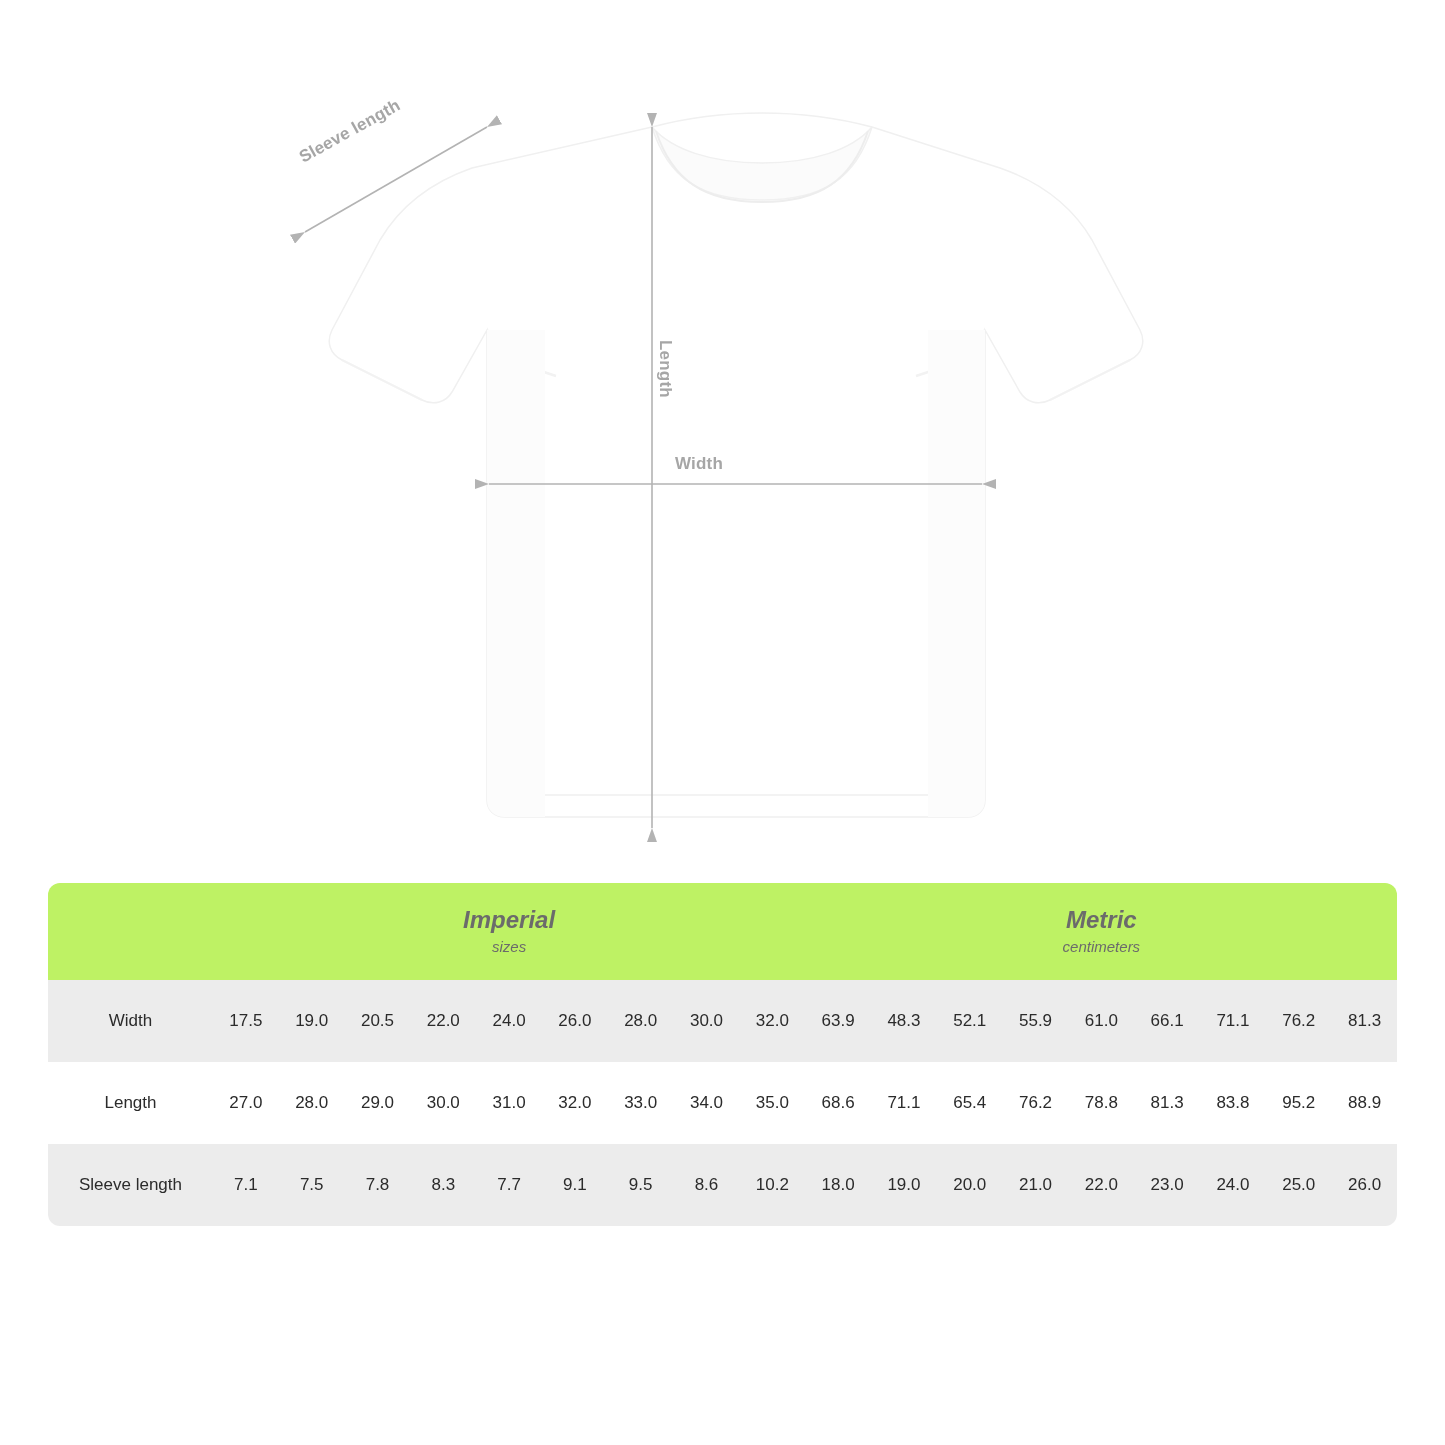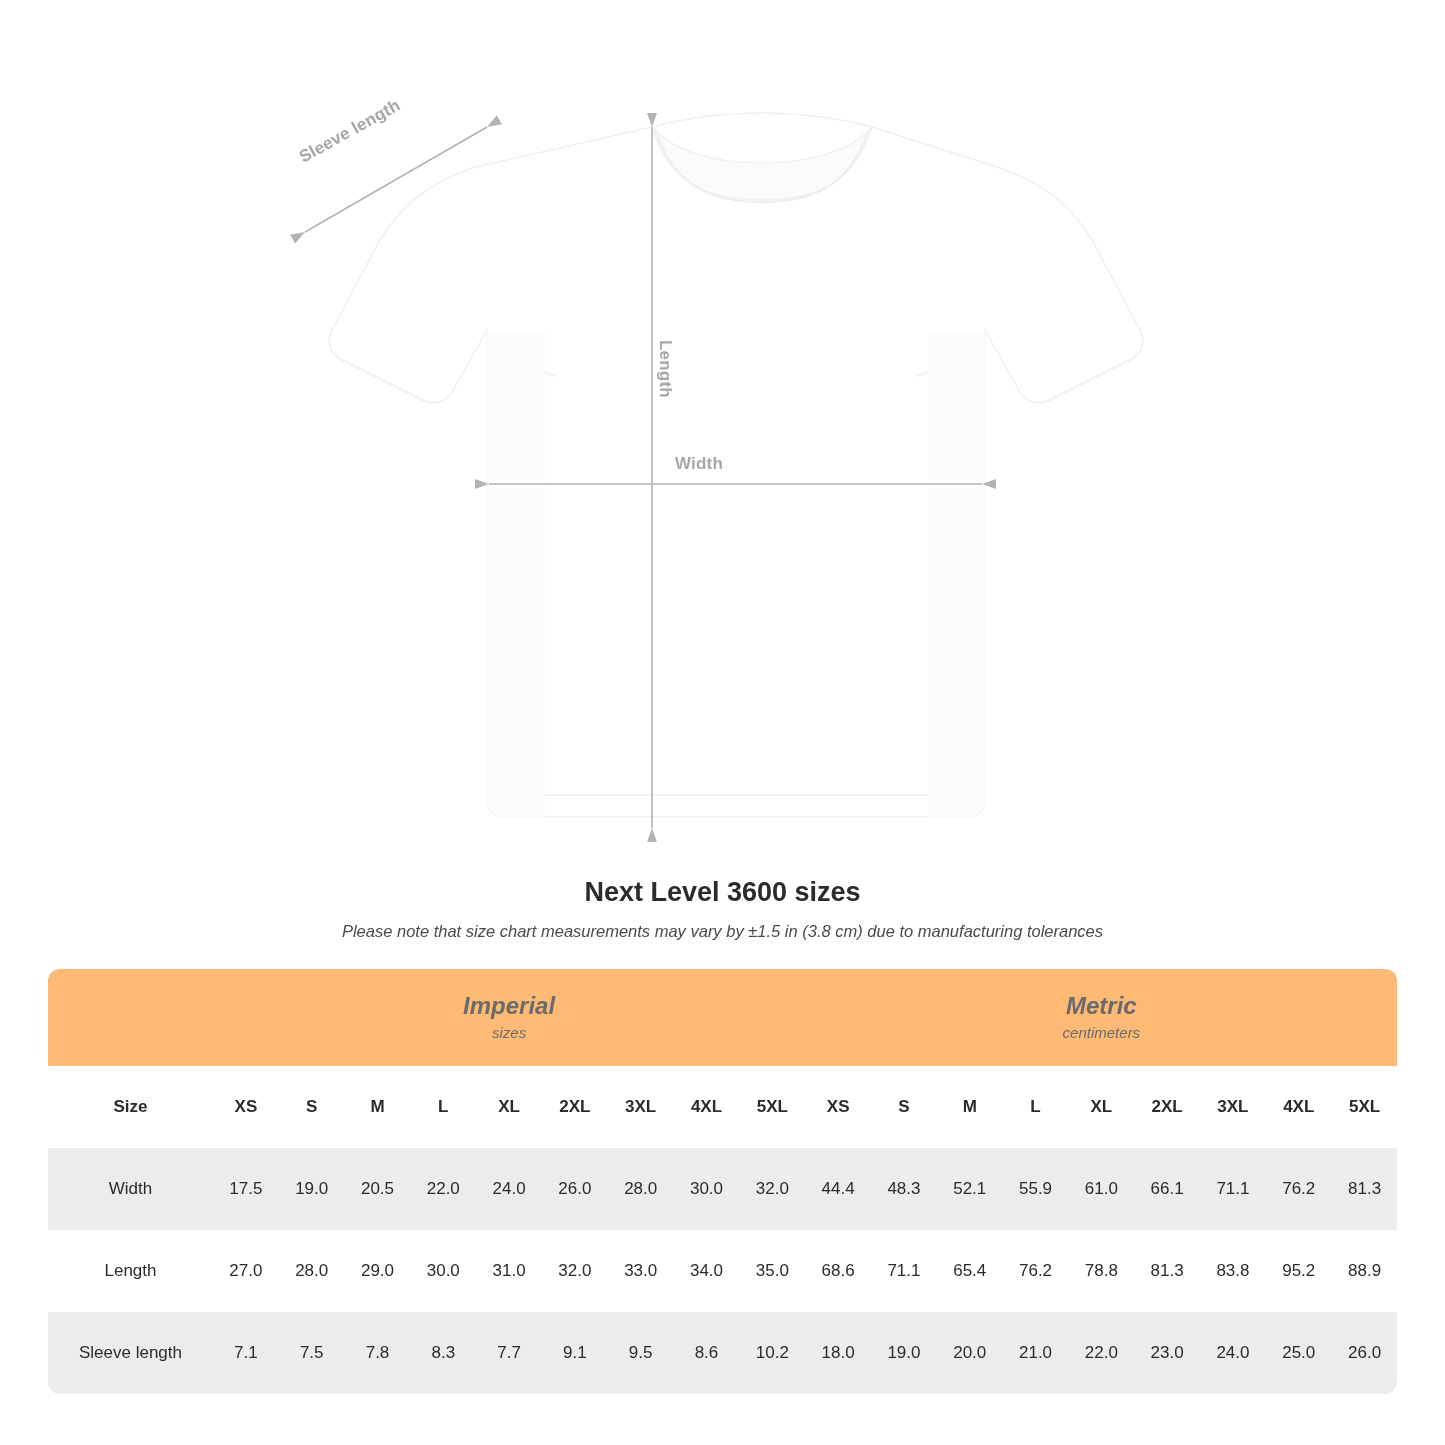--- a/index.html
+++ b/index.html
@@ -83,21 +83,21 @@
     border-collapse: collapse;
     table-layout: fixed;
   }
   table.size-table td,
   table.size-table th {
     text-align: center;
     vertical-align: middle;
     font-weight: normal;
   }
   .unit-head td {
-    background: #fdba74;
+    background: #bef264;
     height: 97px;
     padding: 0;
   }
   .unit-head td.corner {
     border-top-left-radius: 12px;
   }
   .unit-head td.corner-right {
     border-top-right-radius: 12px;
   }
   .unit-title {
@@ -210,24 +210,20 @@
 
         <line x1="489" y1="484" x2="982" y2="484" marker-start="url(#arrS)" marker-end="url(#arrE)"></line>
       </g>
     </svg>
 
     <div class="dim-label lbl-sleeve">Sleeve length</div>
     <div class="dim-label lbl-length">Length</div>
     <div class="dim-label lbl-width">Width</div>
   </div>
 
-  <div class="title-block">
-    <h1 class="title">Next Level 3600 sizes</h1>
-    <p class="subtitle">Please note that size chart measurements may vary by ±1.5 in (3.8 cm) due to manufacturing tolerances</p>
-  </div>
 
   <div class="table-wrap">
     <table class="size-table">
       <colgroup>
         <col class="c-head">
         <col class="c-cell">
           <col class="c-cell">
           <col class="c-cell">
           <col class="c-cell">
           <col class="c-cell">
@@ -252,54 +248,33 @@
           <td colspan="9">
             <div class="unit-title">Imperial</div>
             <div class="unit-sub">sizes</div>
           </td>
           <td colspan="9" class="corner-right">
             <div class="unit-title">Metric</div>
             <div class="unit-sub">centimeters</div>
           </td>
         </tr>
 
-        <tr class="row-size row-plain">
-          <td class="rowhead">Size</td>
-          <td>XS</td>
-          <td>S</td>
-          <td>M</td>
-          <td>L</td>
-          <td>XL</td>
-          <td>2XL</td>
-          <td>3XL</td>
-          <td>4XL</td>
-          <td>5XL</td>
-          <td>XS</td>
-          <td>S</td>
-          <td>M</td>
-          <td>L</td>
-          <td>XL</td>
-          <td>2XL</td>
-          <td>3XL</td>
-          <td>4XL</td>
-          <td>5XL</td>
-        </tr>
 
         <tr class="row-data row-alt">
           <td class="rowhead">Width</td>
           <td>17.5</td>
           <td>19.0</td>
           <td>20.5</td>
           <td>22.0</td>
           <td>24.0</td>
           <td>26.0</td>
           <td>28.0</td>
           <td>30.0</td>
           <td>32.0</td>
-          <td>44.4</td>
+          <td>63.9</td>
           <td>48.3</td>
           <td>52.1</td>
           <td>55.9</td>
           <td>61.0</td>
           <td>66.1</td>
           <td>71.1</td>
           <td>76.2</td>
           <td>81.3</td>
         </tr>
 

